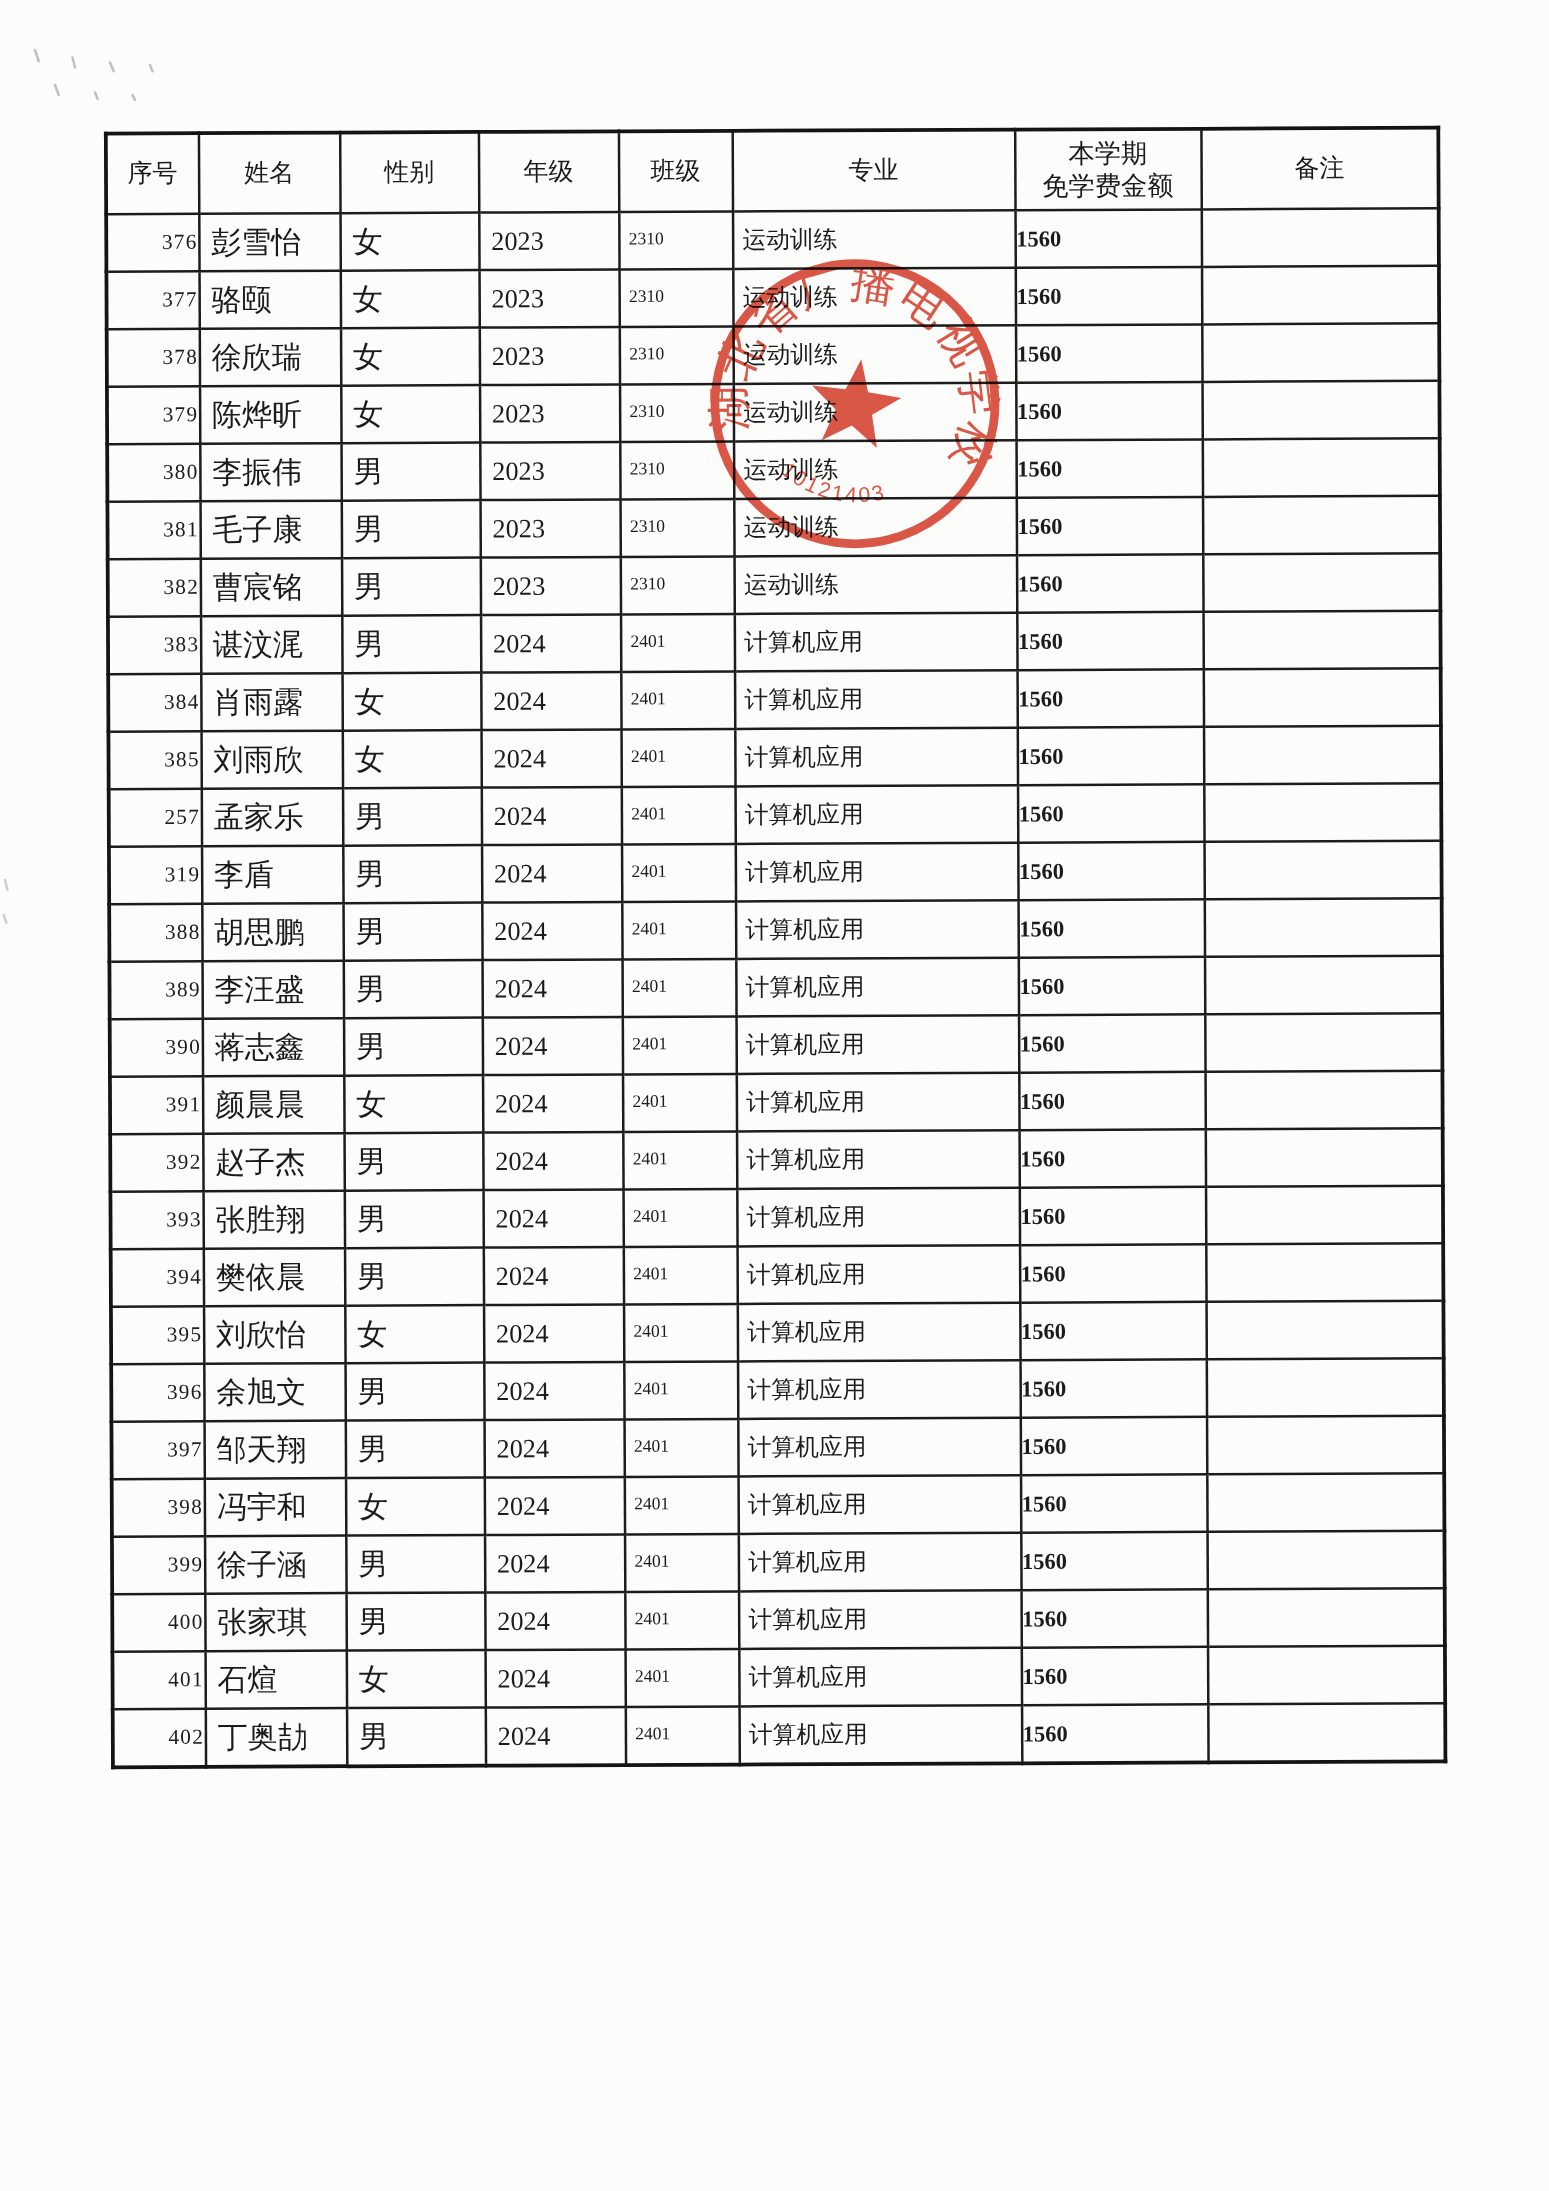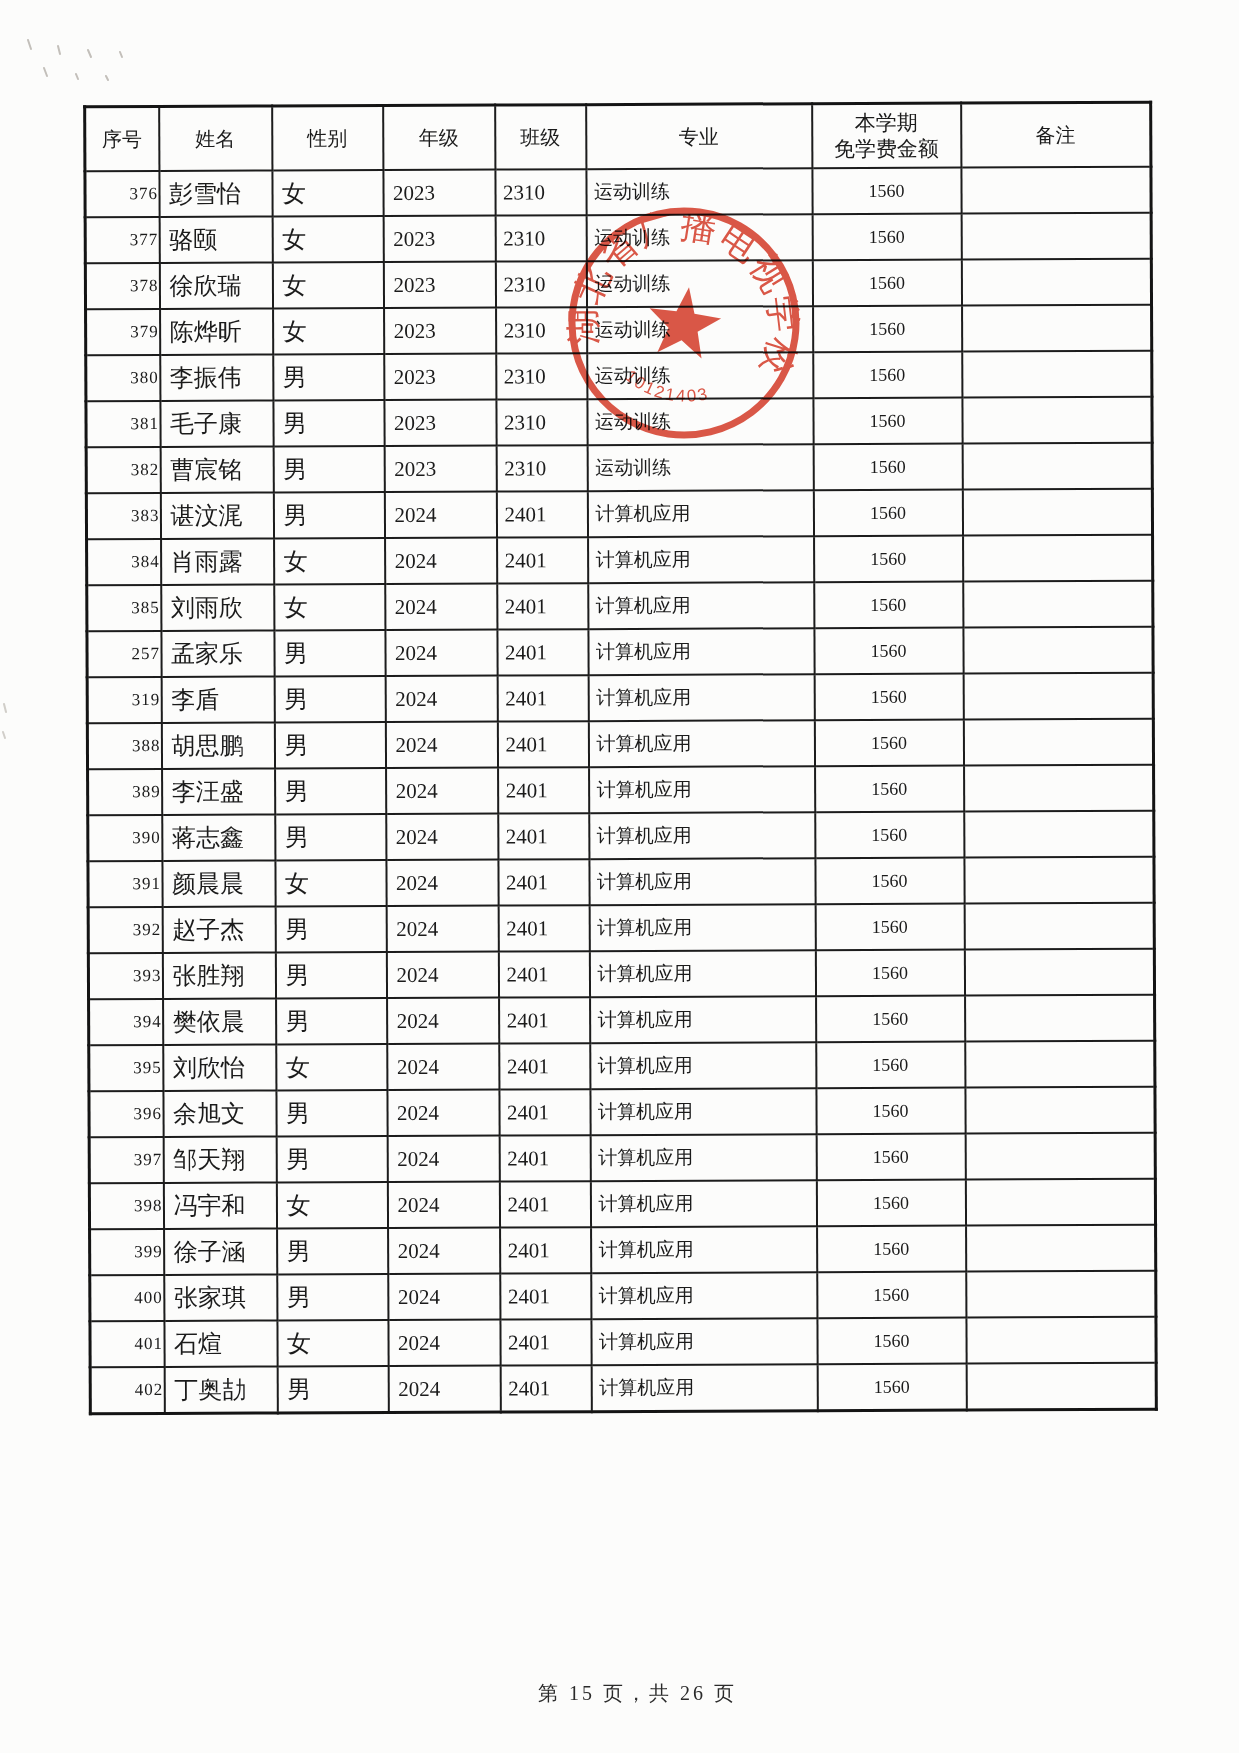--- a/index.html
+++ b/index.html
@@ -36,23 +36,23 @@
   .col-gender{width:111px;}
   .col-grade{width:112px;}
   .col-class{width:91px;}
   .col-major{width:226px;}
   .col-amount{width:149px;}
   .col-remark{width:190px;}
   td.c-index{text-align:right;font-size:17px;letter-spacing:1px;}
   td.c-name{padding-left:9px;}
   td.c-gender{padding-left:9px;}
   td.c-grade{padding-left:9px;font-size:21px;}
-  td.c-class{padding-left:7px;font-size:21px;}
+  td.c-class{padding-left:7px;font-size:14px;}
   td.c-major{padding-left:7px;font-size:19px;}
-  td.c-amount{text-align:center;font-size:18px;}
+  td.c-amount{font-size:18px;font-weight:bold;}
   
   .stamp{
     position:absolute;left:534px;top:173px;width:300px;height:300px;
     mix-blend-mode:multiply;opacity:.88;
     transform:rotate(8deg);
     pointer-events:none;
   }
   
   .footer{
     position:absolute;top:1680px;left:0;width:100%;
@@ -395,17 +395,14 @@
     <circle cx="150" cy="150" r="112" fill="none" stroke="#d8412e" stroke-width="7"></circle>
     <polygon fill="#d8412e" points="150,114 159.1,139.5 186.1,140.3 164.7,156.8 172.3,182.7 150,167.5 127.7,182.7 135.3,156.8 113.9,140.3 140.9,139.5"></polygon>
     <text fill="#d8412e" font-size="36" font-family="'Liberation Serif','DejaVu Serif',serif">
       <textPath href="#ringPath" startOffset="2" textLength="340">湖北省广播电视学校</textPath>
     </text>
     <text fill="#d8412e" font-size="17" letter-spacing="2" font-family="'Liberation Sans','DejaVu Sans',sans-serif">
       <textPath href="#serialPath" startOffset="8">10121403</textPath>
     </text>
   </svg>
 
-  <div class="footer">
-    <span>第 15 页，共 26 页</span>
-  </div>
 
 </div>
 
 </body></html>

